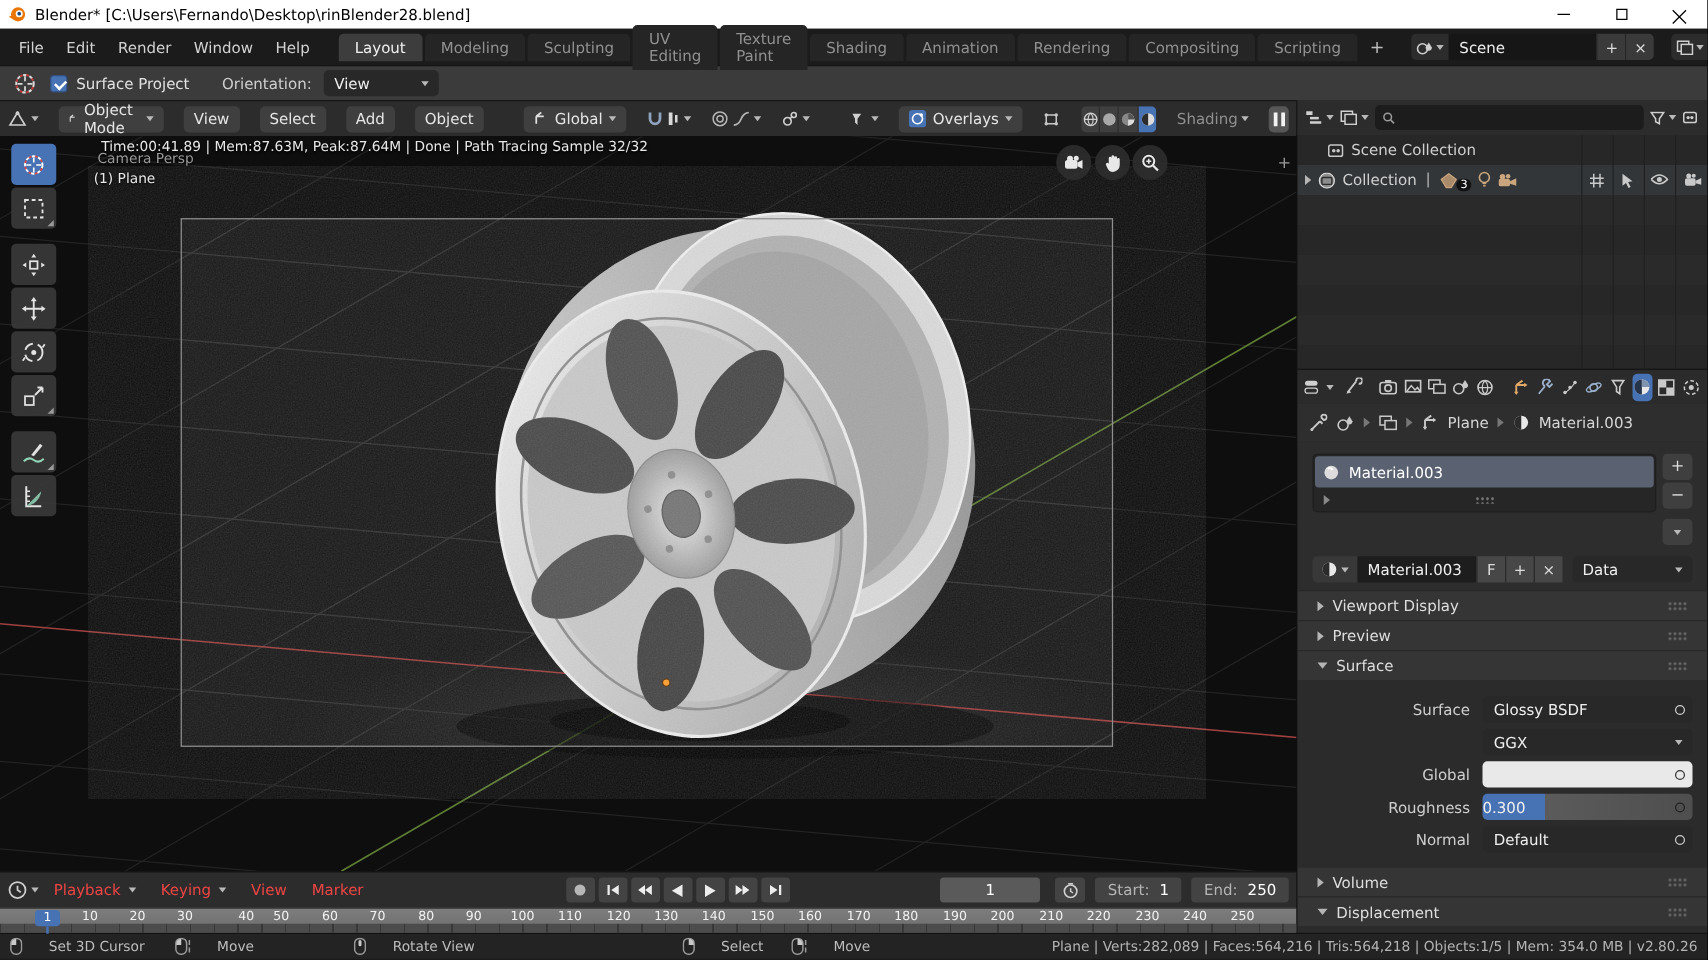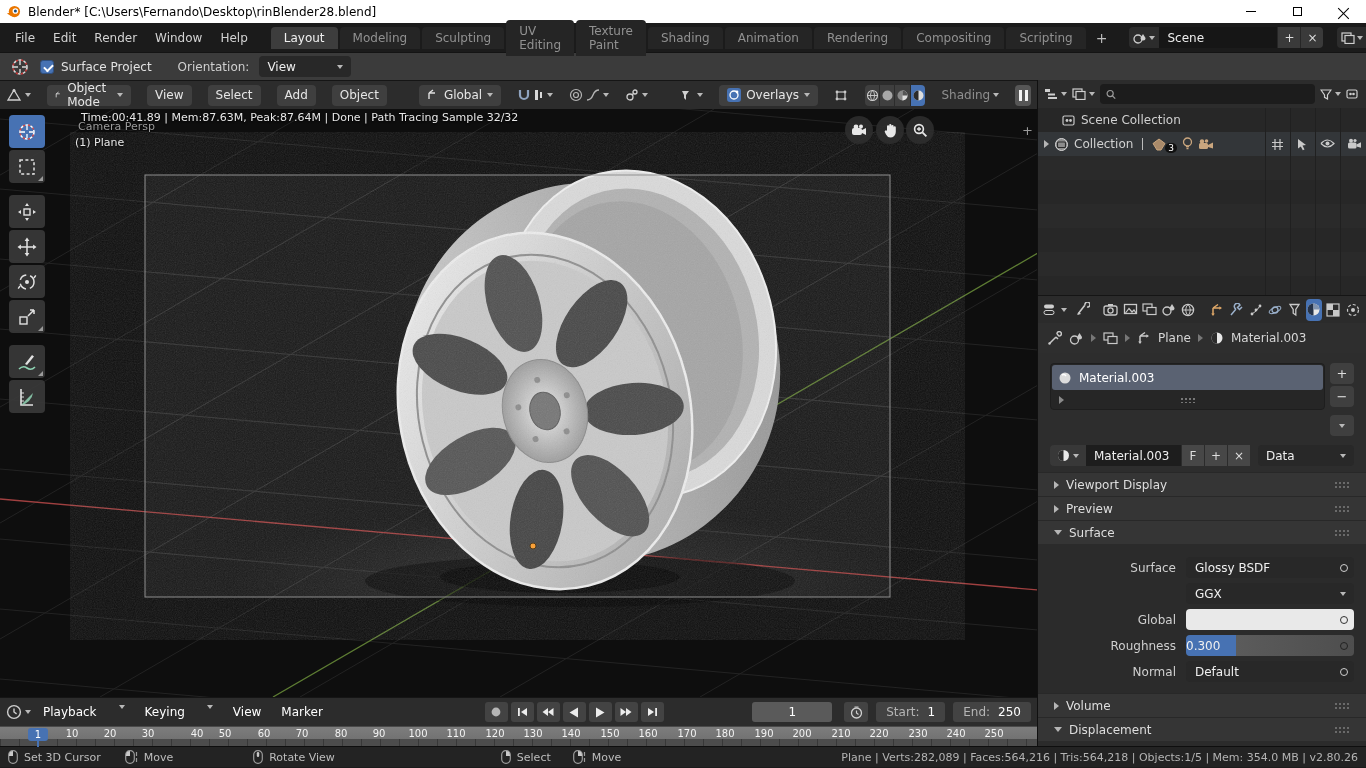--- a/index.html
+++ b/index.html
@@ -62,21 +62,21 @@
 .ovl.dim{color:#9a9a9a}
 .toolcol{position:absolute;left:9px;top:6px;display:flex;flex-direction:column;gap:2px}
 .tbtn{width:36px;height:33px;background:#3a3a3ae6;border-radius:4px;display:flex;align-items:center;justify-content:center;position:relative}
 .tbtn.blue{background:#4772b3}
 .tbtn.sub::after{content:"";position:absolute;right:2px;bottom:2px;border-left:5px solid transparent;border-bottom:5px solid #9a9a9a}
 .tgap{height:8px}
 .navcirc{position:absolute;width:28px;height:28px;border-radius:50%;background:#2f2f2fd9;display:flex;align-items:center;justify-content:center}
 .plusedge{position:absolute;right:4px;top:14px;color:#9a9a9a;font-size:13px}
 
 .tlh{height:29px;background:#2c2c2c;display:flex;align-items:center;gap:4px;padding:0 6px;border-top:1px solid #151515}
-.tmenu{color:#ffffff;padding:3px 8px;display:flex;align-items:flex-start;gap:22px}
+.tmenu{color:#ef4444;padding:3px 8px;display:flex;align-items:center;gap:6px}
 .transp{display:flex;gap:3px;align-items:center;margin-left:150px}
 .tpb{width:23px;height:20px;background:#434343;border-radius:3px;display:flex;align-items:center;justify-content:center}
 .framefld{width:80px;height:20px;background:#5a5a5a;border-radius:3px;display:flex;align-items:center;justify-content:center;color:#fff;margin-left:auto}
 .rangefld{height:20px;background:#434343;border-radius:3px;display:flex;align-items:center;justify-content:center;gap:8px;padding:0 10px;margin-left:4px}
 .rangefld .lab{color:#b5b5b5}.rangefld .val{color:#fff}
 .clockbtn{width:24px;height:20px;background:#434343;border-radius:3px;display:flex;align-items:center;justify-content:center;margin-left:8px}
 .tlr{height:20px;position:relative;background:linear-gradient(#7d7d7d,#6c6c6c);border-top:1px solid #4a4a4a}
 .tlr .ticks{position:absolute;left:0;right:0;bottom:0;height:7px;background:repeating-linear-gradient(90deg,#383838 0 1px,#4c4c4c 1px 19px)}
 .rl{position:absolute;top:1px;transform:translateX(-50%);font-size:10px;color:#f2f2f2}
 .playhead{position:absolute;left:28px;top:1px;width:20px;height:13px;background:#4772b3;border-radius:3px;color:#fff;font-size:10px;display:flex;align-items:center;justify-content:center}
@@ -129,21 +129,21 @@
 .pctrl.center .txt{text-align:left;padding:0}
 .socket{width:21px;display:flex;align-items:center;justify-content:center;align-self:stretch}
 .ring{width:8px;height:8px;border-radius:50%;border:1.5px solid #cfcfcf}
 .pctrl.white{background:#e9e9e9;color:#222}
 .pctrl.white .ring{border-color:#333}
 .pctrl.slider{background:linear-gradient(to right,#4772b3 0 30%,#5b5b5b 30%,#4e4e4e 100%)}
 .pctrl.slider .ring{border-color:#222}
 .pctrl .caright{margin-right:8px}
 
 .statusbar{height:21px;background:#232323;display:flex;align-items:center;font-size:11px;color:#bdbdbd;border-top:1px solid #0e0e0e;padding:0 8px}
-.hint{display:flex;align-items:center;gap:6px}
+.hint{display:flex;align-items:center;gap:21px}
 .sstats{margin-left:auto;color:#b4b4b4}
 svg{display:block}
 </style>
 </head>
 <body>
 
 <div class="app">
 
   <div class="titlebar">
     <svg class="blogo" viewBox="0 0 16 16">

